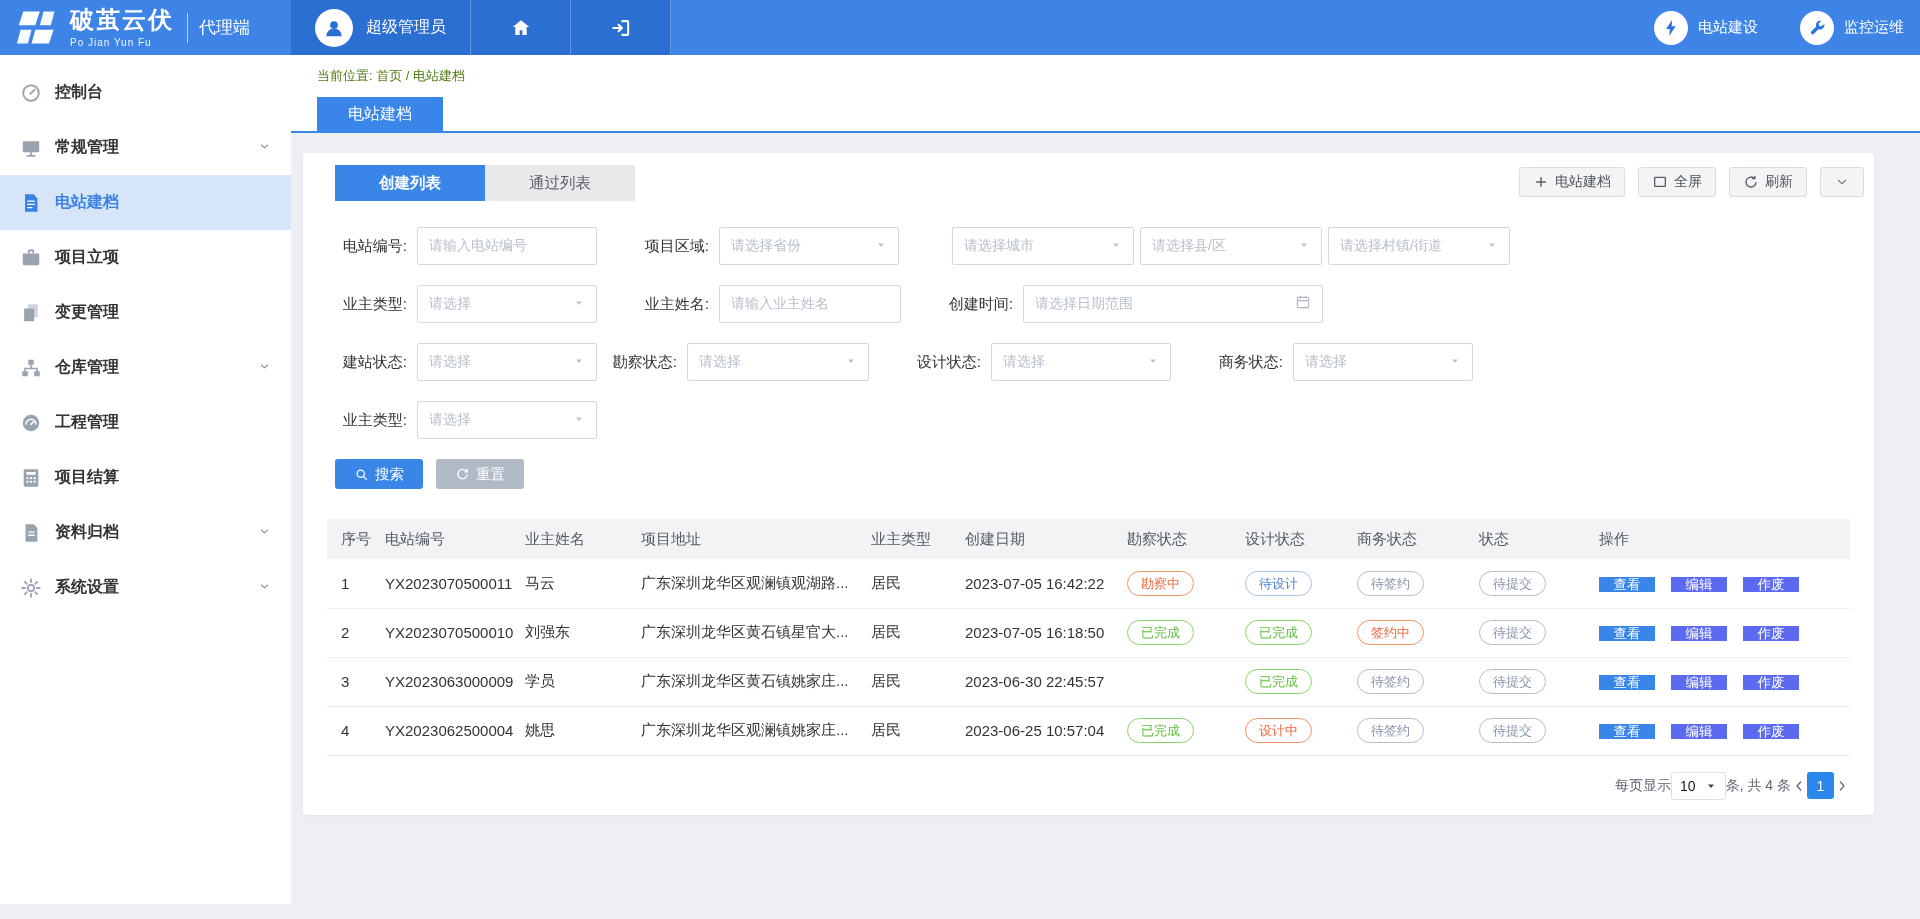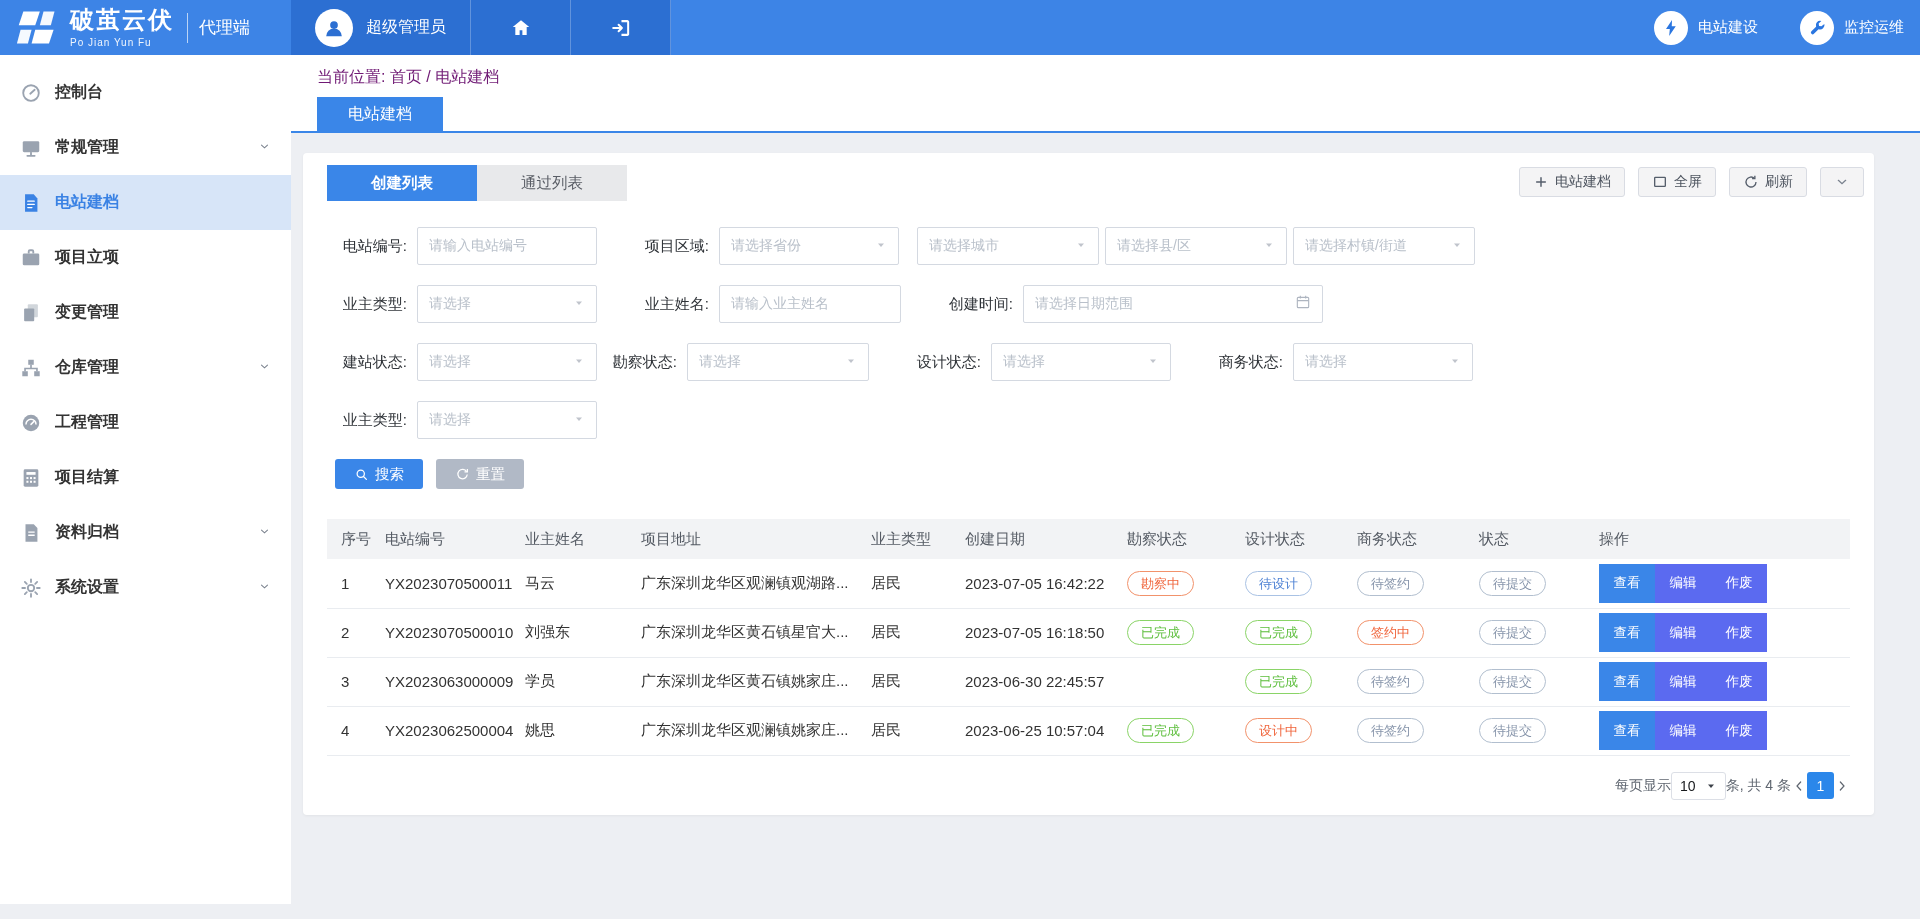--- a/index.html
+++ b/index.html
@@ -29,27 +29,27 @@
   .body-row{display:flex;height:849px}
   .sidebar{width:291px;background:#fff;padding-top:10px;flex:none}
   .side-item{height:55px;display:flex;align-items:center;padding:0 20px;gap:13px;font-size:16px;font-weight:700;color:#333;cursor:pointer}
   .side-item.active{background:#d7e5f8;color:#3a82e4}
   .side-item.active .icon{color:#3a82e4}
   .side-item .icon{color:#9aa3b0}
   .side-chevron{margin-left:auto;color:#5a6370}
 
   .main{flex:1;display:flex;flex-direction:column;min-width:0}
   .topbar{position:relative;height:78px;background:#fff;border-bottom:2px solid #3a86e8;flex:none}
-  .crumb{position:absolute;top:12px;left:26px;font-size:16px;color:#701a75}
+  .crumb{position:absolute;top:12px;left:26px;font-size:13px;color:#4d7c0f}
   .page-tab{position:absolute;bottom:0;left:26px;height:34px;padding:0 31px;background:#3a86e8;color:#fff;font-size:16px;display:flex;align-items:center;justify-content:center;cursor:pointer}
   .content{flex:1;padding:20px 46px 0 12px}
   .card{background:#fff;border-radius:4px;height:662px;position:relative;padding:12px 24px 0 24px;box-shadow:0 1px 3px rgba(0,0,0,.05)}
 
   
-  .tabs-row{display:flex;}
+  .tabs-row{display:flex;margin-left:8px}
   .ltab{width:150px;height:36px;display:flex;align-items:center;justify-content:center;font-size:15.5px;cursor:pointer}
   .ltab.active{background:#3a86e8;color:#fff;font-weight:700}
   .ltab.inactive{background:#e8e9eb;color:#5a5e66}
   .toolbar{position:absolute;top:14px;right:10px;display:flex;gap:13px}
   .tbtn{height:30px;padding:0 13px;background:#f4f4f5;border:1px solid #d9dce3;border-radius:3px;display:flex;align-items:center;gap:6px;font-size:14px;color:#4c535e;cursor:pointer;white-space:nowrap}
 
   
   .filters{margin-top:26px}
   .frow{display:flex;align-items:center;height:38px;margin-bottom:20px}
   .fgroup{display:flex;align-items:center}
@@ -65,21 +65,21 @@
   
   table{width:100%;border-collapse:collapse;table-layout:fixed;margin-top:30px}
   th{background:#f2f3f5;height:40px;font-size:15px;font-weight:400;color:#555b64;text-align:left;padding-left:10px;white-space:nowrap}
   td{height:49px;border-bottom:1px solid #e9ecf0;font-size:15px;color:#333;padding-left:10px;white-space:nowrap;overflow:hidden}
   th:first-child,td:first-child{padding-left:14px}
   .badge{display:inline-block;padding:5px 13px;border-radius:14px;border:1px solid;font-size:13px;line-height:1;text-align:center}
   .t-orange{color:#f0653c;border-color:#f2926b}
   .t-green{color:#5cbe3b;border-color:#8ad467}
   .t-blue{color:#4e82d4;border-color:#a9c2e4}
   .t-slate{color:#8694aa;border-color:#b2bfcf}
-  .abtn{display:inline-flex;align-items:center;justify-content:center;width:56px;height:39px;border-radius:0;color:#fff;font-size:13.5px;cursor:pointer;border:none}
+  .abtn{display:inline-flex;align-items:center;justify-content:center;width:56px;height:15px;border-radius:0;color:#fff;font-size:13.5px;margin-right:16px;cursor:pointer;border:none}
   .abtn.view{background:#3a86e8}
   .abtn.edit,.abtn.void{background:#5b6af0}
 
   
   .pager{display:flex;align-items:center;justify-content:flex-end;margin-top:16px;font-size:14px;color:#5f6670}
   .psize{display:flex;align-items:center;gap:9px;border:1px solid #dcdfe6;border-radius:3px;height:28px;padding:0 8px;background:#fff;color:#17191c;cursor:pointer}
   .pnum{width:27px;height:27px;background:#2b87ea;color:#fff;border-radius:3px;display:flex;align-items:center;justify-content:center;font-size:14px;cursor:pointer}
   .pchev{display:flex;align-items:center;cursor:pointer}
 
   
@@ -357,21 +357,21 @@
                   <span class="flabel">项目区域:</span>
                   <div class="fctl" style="width: 180px;">
                     <span class="ph">请选择省份</span>
                     <span class="caret"><span class="icon i12">
                         <svg viewBox="0 0 24 24" fill="none" xmlns="http://www.w3.org/2000/svg">
                           <path d="M6 9h12l-6 7z" fill="#c0c4cc"></path>
                         </svg>
                       </span></span>
                   </div>
                 </div>
-                <div class="fgroup" style="margin-right: 6px;">
+                <div class="fgroup" style="margin-right: 6px; margin-left: 35px;">
                   <div class="fctl" style="width: 182px;">
                     <span class="ph">请选择城市</span>
                     <span class="caret"><span class="icon i12">
                         <svg viewBox="0 0 24 24" fill="none" xmlns="http://www.w3.org/2000/svg">
                           <path d="M6 9h12l-6 7z" fill="#c0c4cc"></path>
                         </svg>
                       </span></span>
                   </div>
                 </div>
                 <div class="fgroup" style="margin-right: 6px;">

